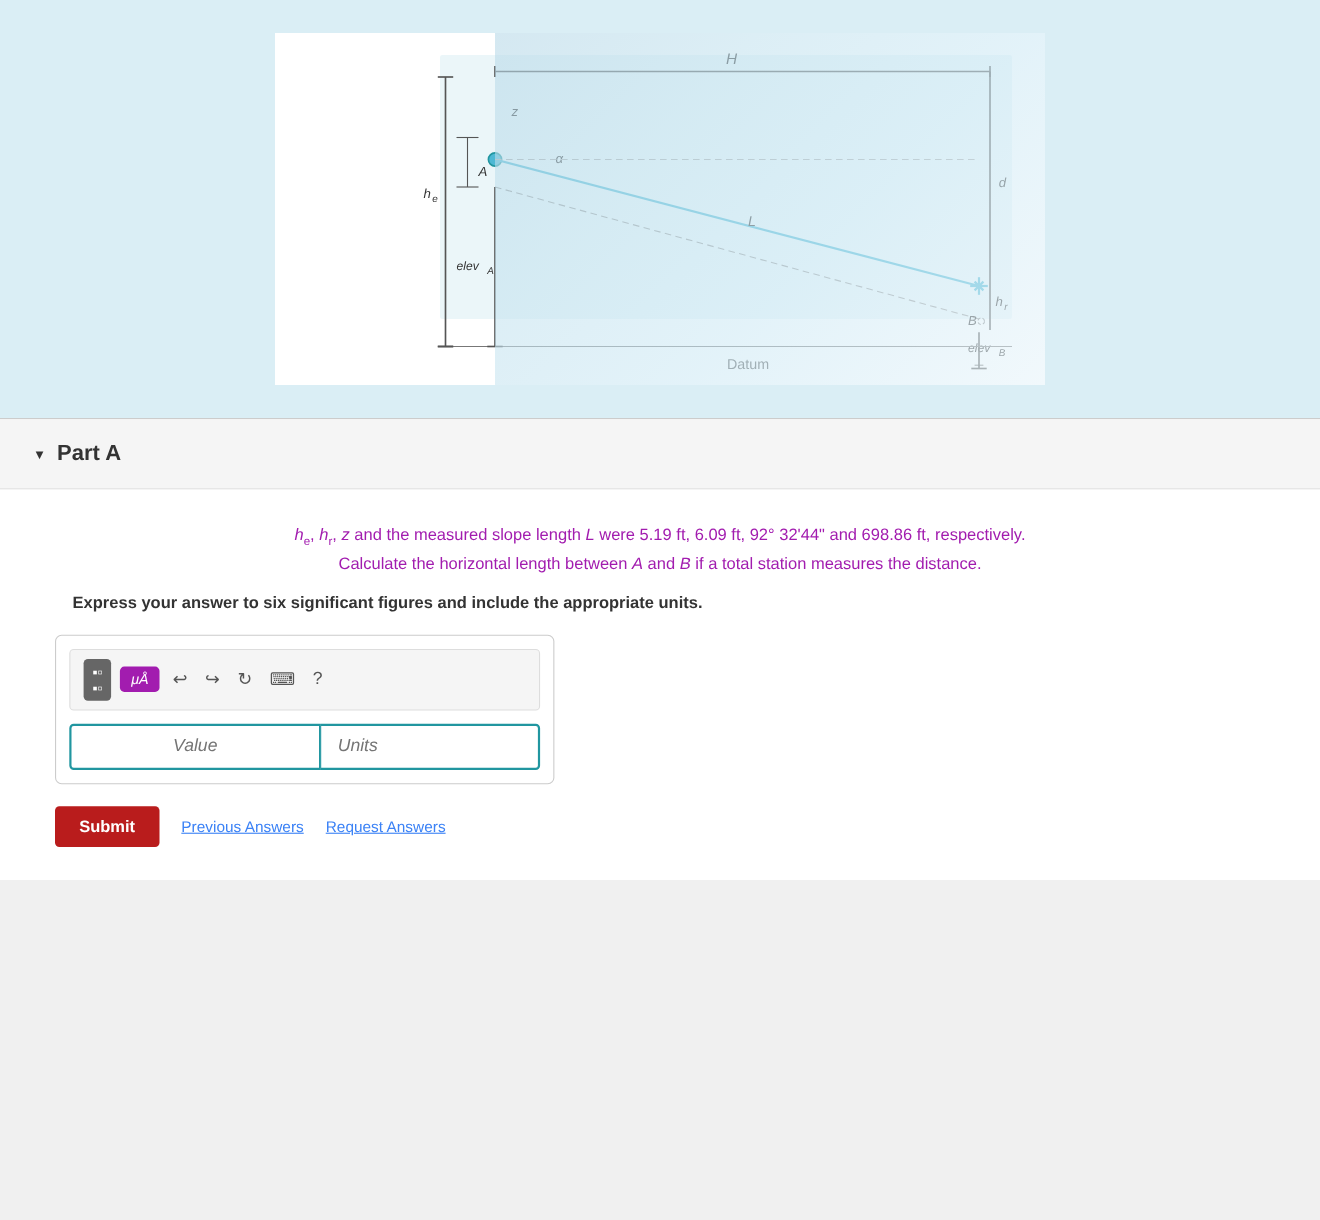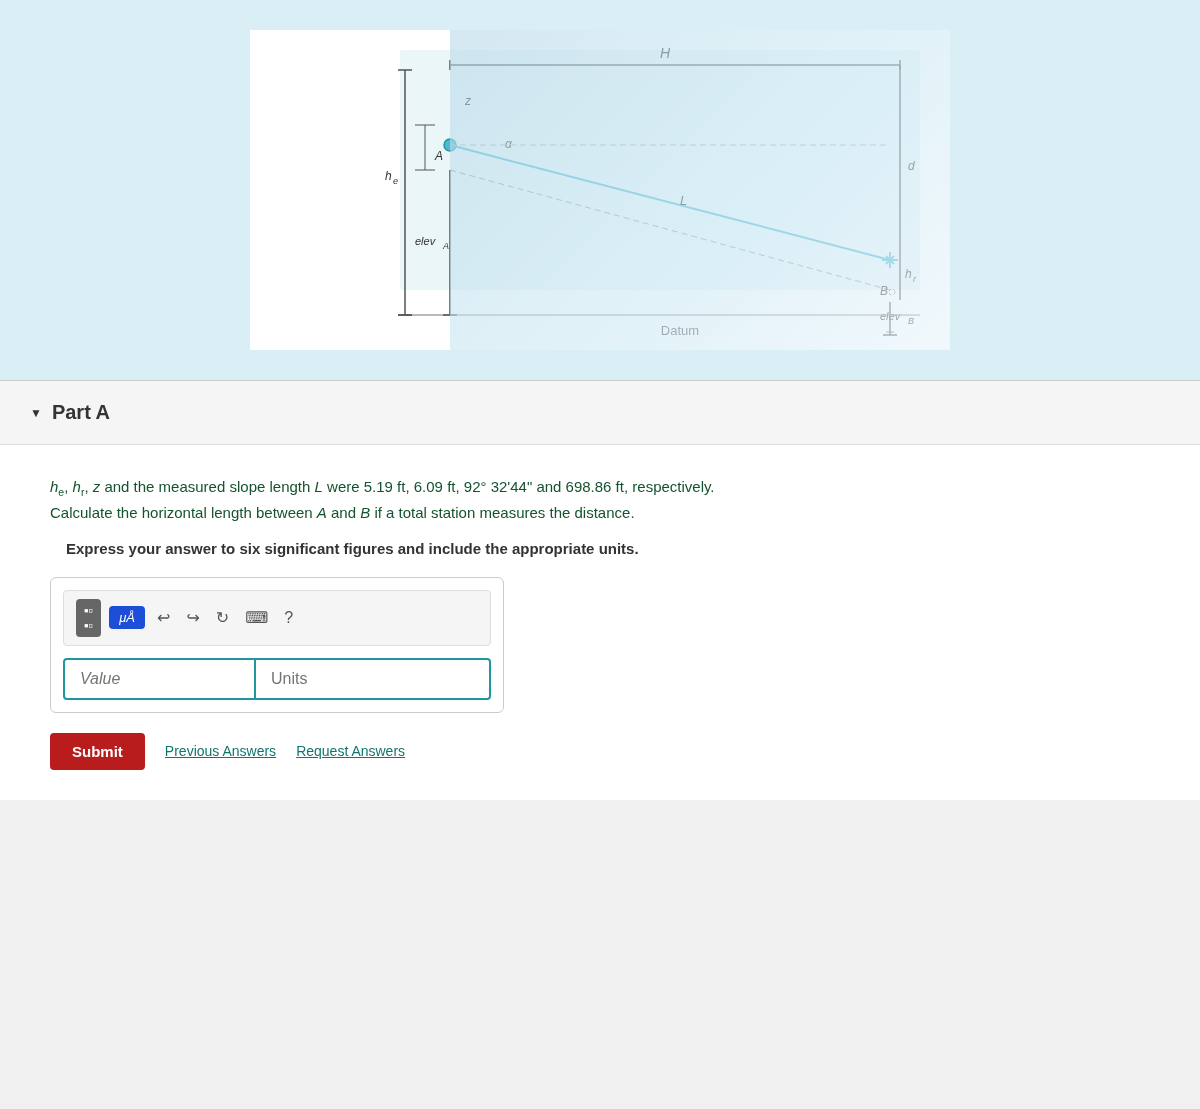--- a/index.html
+++ b/index.html
@@ -68,21 +68,22 @@
 
     .question-section {
       background: white;
       padding: 30px 50px;
     }
 
     .question-text {
       font-size: 15px;
       line-height: 1.6;
       margin-bottom: 15px;
-      color: #14532d;
+      color: #a21caf;
+      text-align: center;
     }
 
     .question-bold {
       font-weight: bold;
       margin-bottom: 20px;
       font-size: 15px;
       margin-left: 16px;
     }
 
     .answer-box {
@@ -112,21 +113,21 @@
       border-radius: 4px;
       padding: 4px 8px;
       cursor: pointer;
       font-size: 13px;
       display: flex;
       align-items: center;
       gap: 2px;
     }
 
     .toolbar-btn.mu {
-      background: #1d4ed8;
+      background: #a21caf;
       font-style: italic;
       padding: 4px 10px;
     }
 
     .toolbar-icon-btn {
       background: none;
       border: none;
       cursor: pointer;
       font-size: 16px;
       color: #555;
@@ -138,32 +139,34 @@
       gap: 0;
     }
 
     .value-input {
       border: 2px solid #2196a0;
       border-radius: 4px 0 0 4px;
       padding: 10px 15px;
       font-size: 16px;
       font-style: italic;
       color: #999;
-      width: 192px;
+      width: 228px;
       outline: none;
       border-right: 1px solid #2196a0;
+      text-align: center;
     }
 
     .units-input {
       border: 2px solid #2196a0;
       border-radius: 0 4px 4px 0;
       padding: 10px 15px;
       font-size: 16px;
+      font-style: italic;
       color: #999;
-      width: 236px;
+      width: 200px;
       outline: none;
       border-left: 1px solid #2196a0;
     }
 
     .actions-row {
       display: flex;
       align-items: center;
       gap: 20px;
     }
 
@@ -172,21 +175,21 @@
       color: white;
       border: none;
       padding: 10px 22px;
       border-radius: 4px;
       font-size: 15px;
       font-weight: bold;
       cursor: pointer;
     }
 
     .link-btn {
-      color: #0f766e;
+      color: #3b82f6;
       text-decoration: underline;
       background: none;
       border: none;
       cursor: pointer;
       font-size: 14px;
     }
 
     
     .diagram-svg {
       width: 100%;

